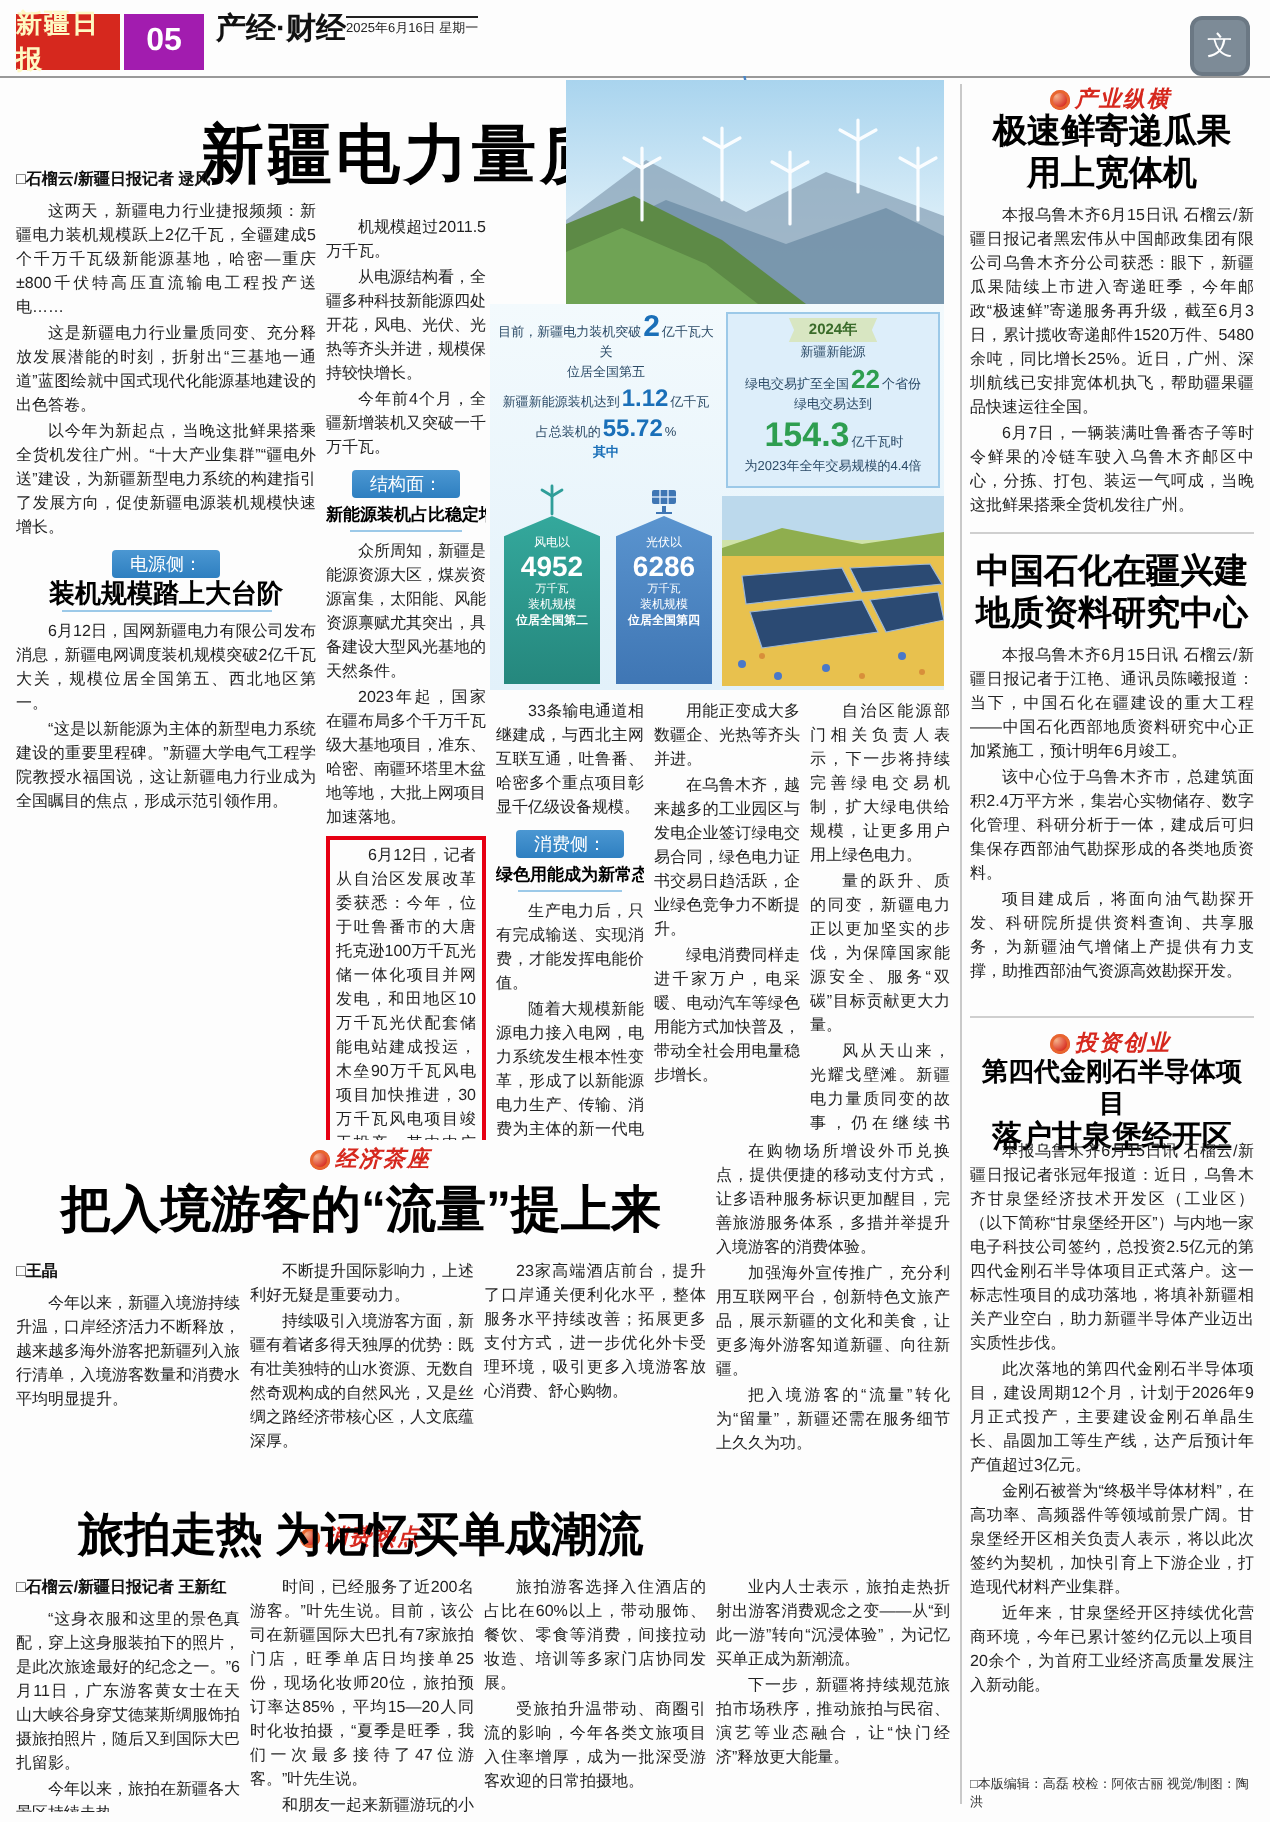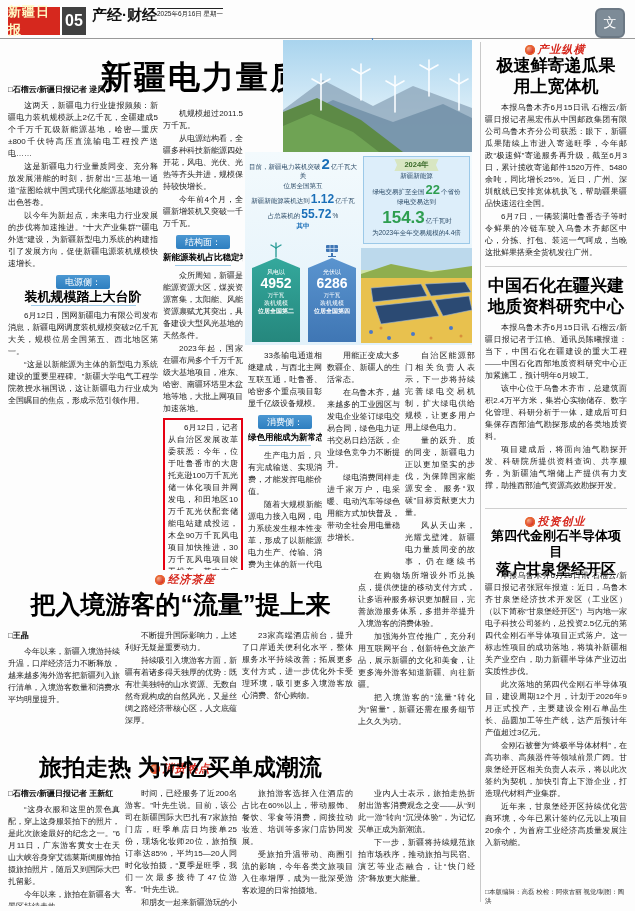--- a/index.html
+++ b/index.html
@@ -3,21 +3,21 @@
 <meta charset="utf-8">
 <style>
   html,body{margin:0;padding:0;background:#e9e9e9;}
   #page{position:relative;width:635px;height:911px;background:#fdfdfd;margin:0 auto;overflow:hidden;
         font-family:"Liberation Sans","DejaVu Sans",sans-serif;color:#1a1a1a;}
   .abs{position:absolute;}
   
   #masthead{left:8px;top:7px;height:28px;display:flex;align-items:stretch;}
   .logo-box{background:#d6281e;color:#fef9c3;width:52px;display:flex;align-items:center;justify-content:center;
             font-family:"Liberation Serif","DejaVu Serif",serif;font-weight:bold;font-size:13px;letter-spacing:1px;}
-  .pageno-box{background:#404040;color:#fff;width:24px;margin-left:2px;display:flex;align-items:center;justify-content:center;
+  .pageno-box{background:#a21caf;color:#fff;width:40px;margin-left:2px;display:flex;align-items:center;justify-content:center;
               font-size:16px;font-weight:bold;}
   .section-wrap{margin-left:6px;display:flex;flex-direction:row;justify-content:center;}
   .section-name{font-size:15px;font-weight:bold;color:#111;line-height:16px;}
   .date-line{font-size:6.5px;color:#222;border-top:1px solid #222;margin-top:1px;padding-top:1px;}
   #corner-btn{right:10px;top:8px;width:26px;height:26px;background:#7d8b97;border-radius:6px;color:#fff;
               display:flex;align-items:center;justify-content:center;font-size:13px;border:2px solid #6b7884;cursor:pointer;}
   #head-rule{left:0;top:38px;width:635px;border-top:1px solid #999;}
   #v-rule{left:480px;top:42px;height:860px;border-left:1px solid #c9c9c9;}
   
   .seclabel{display:flex;align-items:center;justify-content:center;gap:3px;}
@@ -208,21 +208,21 @@
           <circle cx="100" cy="88" r="1.5"></circle>
         </g>
     </svg>
   </div>
 
   <div class="abs col" style="left:8px;top:84px;width:150px;height:486px;overflow:hidden;">
     <p class="byline">□石榴云/新疆日报记者 逯风</p>
     <div>
         <p class="bp">这两天，新疆电力行业捷报频频：新疆电力装机规模跃上2亿千瓦，全疆建成5个千万千瓦级新能源基地，哈密—重庆±800千伏特高压直流输电工程投产送电……</p>
         <p class="bp">这是新疆电力行业量质同变、充分释放发展潜能的时刻，折射出“三基地一通道”蓝图绘就中国式现代化能源基地建设的出色答卷。</p>
-        <p class="bp">以今年为新起点，未来电力行业发展的步伐将加速推进。“十大产业集群”“疆电外送”建设，为新疆新型电力系统的构建指引了发展方向，促使新疆电源装机规模快速增长。</p>
+        <p class="bp">以今年为新起点，当晚这批鲜果搭乘全货机发往广州。“十大产业集群”“疆电外送”建设，为新疆新型电力系统的构建指引了发展方向，促使新疆电源装机规模快速增长。</p>
       </div>
     <div class="subhead">
       <span class="tag">电源侧：</span>
       <div class="stitle">装机规模踏上大台阶</div>
       <span class="brk"></span>
     </div>
     <div>
         <p class="bp">6月12日，国网新疆电力有限公司发布消息，新疆电网调度装机规模突破2亿千瓦大关，规模位居全国第五、西北地区第一。</p>
         <p class="bp">“这是以新能源为主体的新型电力系统建设的重要里程碑。”新疆大学电气工程学院教授水福国说，这让新疆电力行业成为全国瞩目的焦点，形成示范引领作用。</p>
       </div>
@@ -259,21 +259,21 @@
       <span class="brk"></span>
     </div>
     <div>
         <p class="bp">生产电力后，只有完成输送、实现消费，才能发挥电能价值。</p>
         <p class="bp">随着大规模新能源电力接入电网，电力系统发生根本性变革，形成了以新能源电力生产、传输、消费为主体的新一代电力系统。</p>
       </div>
   </div>
 
   <div class="abs col" style="left:327px;top:350px;width:73px;height:218px;overflow:hidden;">
     <div>
-        <p class="bp">用能正变成大多数疆企、新疆人的生活常态。</p>
+        <p class="bp">用能正变成大多数疆企、光热等齐头并进。</p>
         <p class="bp">在乌鲁木齐，越来越多的工业园区与发电企业签订绿电交易合同，绿色电力证书交易日趋活跃，企业绿色竞争力不断提升。</p>
         <p class="bp">绿电消费同样走进千家万户，电采暖、电动汽车等绿色用能方式加快普及，带动全社会用电量稳步增长。</p>
       </div>
   </div>
 
   <div class="abs col" style="left:405px;top:350px;width:70px;height:218px;overflow:hidden;">
     <div>
         <p class="bp">自治区能源部门相关负责人表示，下一步将持续完善绿电交易机制，扩大绿电供给规模，让更多用户用上绿色电力。</p>
         <p class="bp">量的跃升、质的同变，新疆电力正以更加坚实的步伐，为保障国家能源安全、服务“双碳”目标贡献更大力量。</p>
         <p class="bp">风从天山来，光耀戈壁滩。新疆电力量质同变的故事，仍在继续书写。</p>

